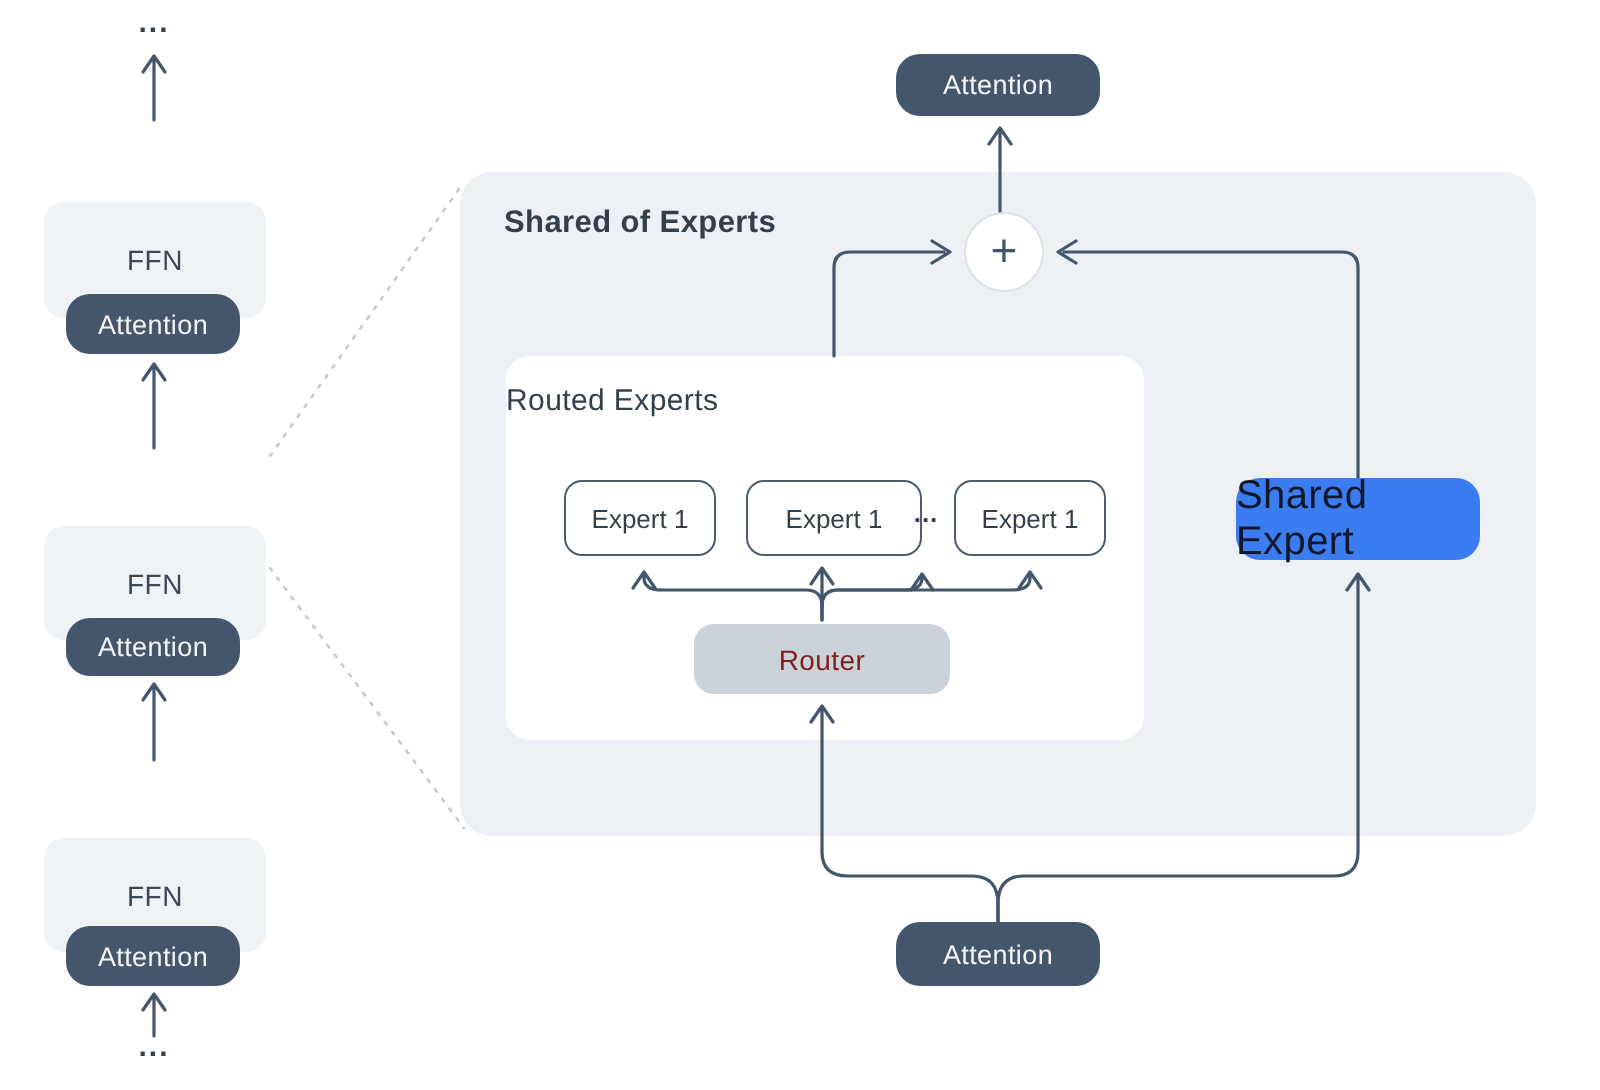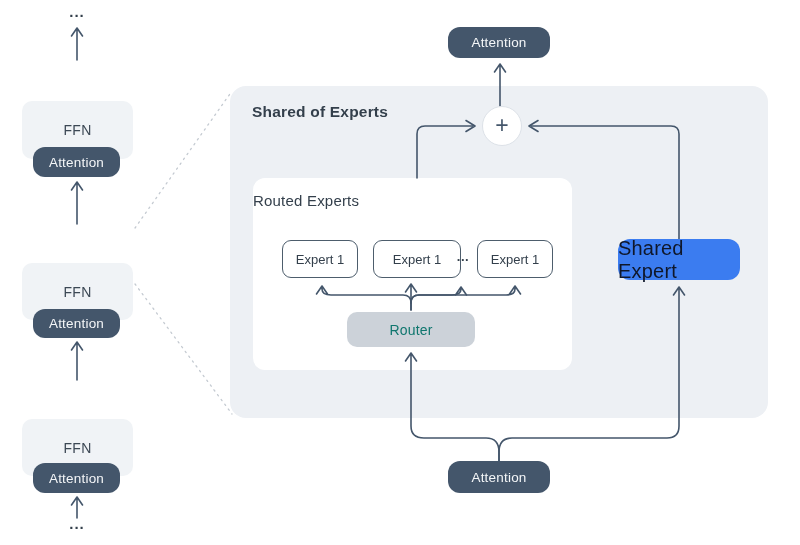--- a/index.html
+++ b/index.html
@@ -26,21 +26,21 @@
     display:flex;align-items:center;justify-content:center;
     background:#f0f3f6;color:#3c4854;border-radius:10px;font-size:14px;letter-spacing:.3px;margin-top:36px;
   }
   .expert-box{
     display:flex;align-items:center;justify-content:center;
     background:#ffffff;border:1.3px solid #4d5d6c;border-radius:9px;
     color:#333f4b;font-size:13px;
   }
   .router-box{
     display:flex;align-items:center;justify-content:center;
-    background:#ccd2d9;border-radius:10px;color:#0f766e;font-size:14px;letter-spacing:.2px;
+    background:#ccd2d9;border-radius:10px;color:#7f1d1d;font-size:14px;letter-spacing:.2px;
   }
   .shared-box{
     display:flex;align-items:center;justify-content:center;
     background:#3b7cf0;border-radius:12px;color:#0f172a;font-size:20px;letter-spacing:.2px;
   }
   .plus-circle{
     left:482px;top:106px;width:40px;height:40px;border-radius:50%;
     background:#ffffff;border:1px solid #dde2e8;
     display:flex;align-items:center;justify-content:center;
     font-size:23px;font-weight:400;color:#44566b;line-height:1;padding-bottom:2px;

